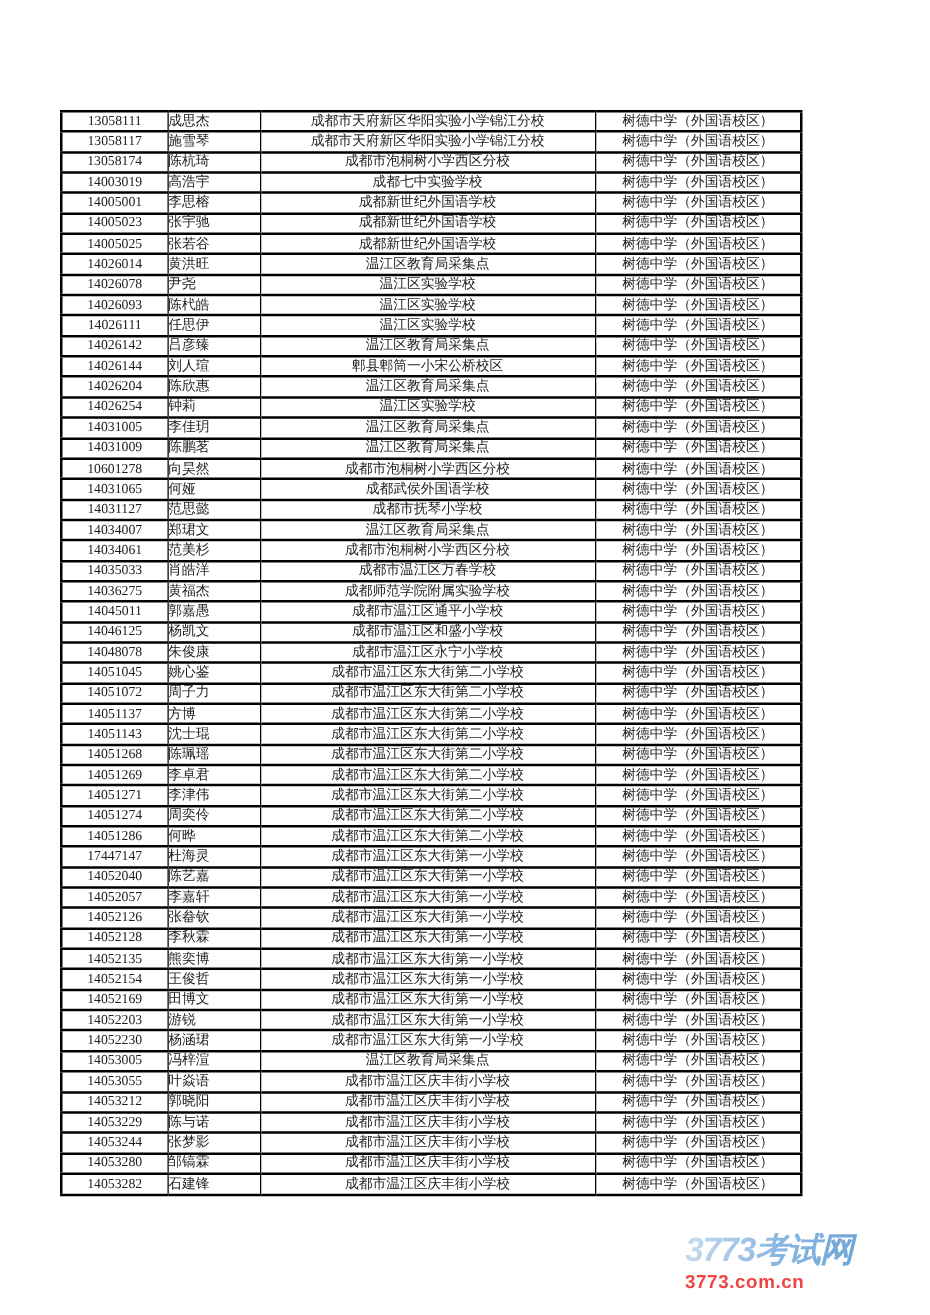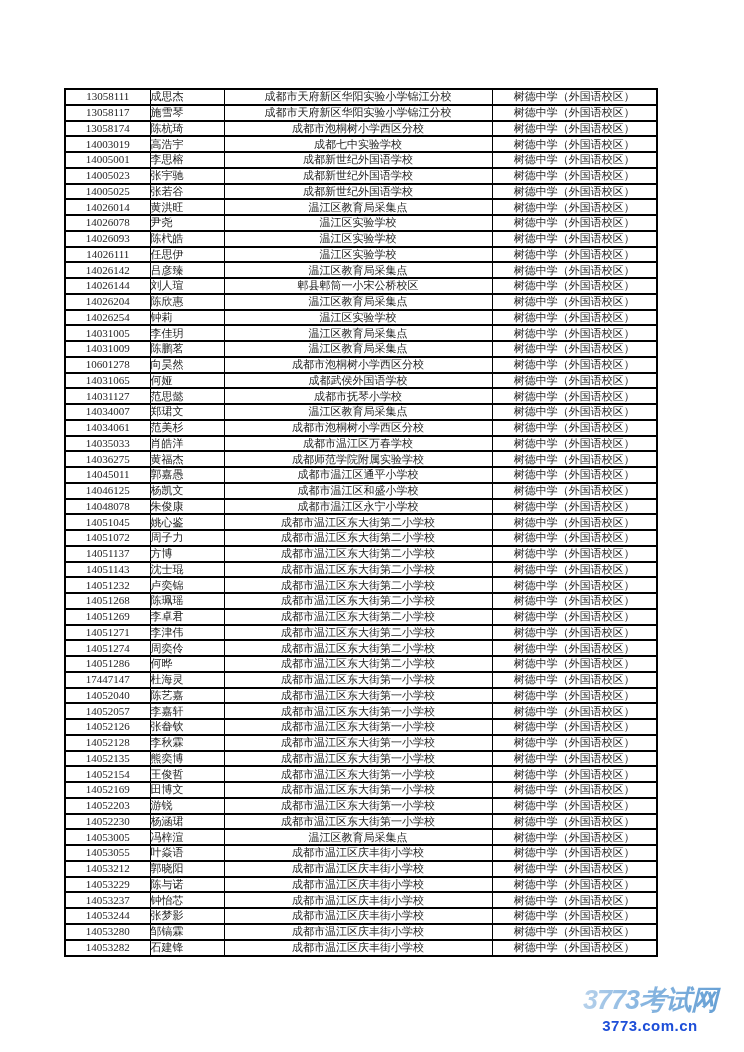--- a/index.html
+++ b/index.html
@@ -9,21 +9,21 @@
   }
   body {
     width: 744px;
     height: 1052px;
     position: relative;
     font-family: "Liberation Serif", "DejaVu Serif", serif;
     overflow: hidden;
   }
   .doc-table {
     position: absolute;
-    left: 64px;
+    left: 48px;
     top: 88px;
     width: 592px;
     height: 869px;
     border-collapse: collapse;
     table-layout: fixed;
     border: 2px solid #000;
   }
   .doc-table td {
     border: 1px solid #000;
     border-top-width: 2px;
@@ -36,24 +36,23 @@
     overflow: hidden;
     vertical-align: middle;
   }
   .c-id     { text-align: center; font-family: "Liberation Serif", "DejaVu Serif", serif; }
   .c-name   { text-align: left; }
   .c-school { text-align: center; padding-left: 3px; }
   .c-admit  { text-align: center; }
 
   .watermark {
     position: absolute;
-    left: 564px;
+    left: 548px;
     top: 986px;
     width: 172px;
-    text-align: center;
     font-family: "Liberation Sans", "DejaVu Sans", sans-serif;
     pointer-events: none;
   }
   .wm-title {
     font-size: 27px;
     font-weight: 700;
     font-style: italic;
     line-height: 1.1;
     letter-spacing: -1px;
     color: #79add9;
@@ -65,21 +64,21 @@
       background-clip: text;
       -webkit-text-fill-color: transparent;
       color: transparent;
     }
   }
   .wm-url {
     margin-top: 1px;
     font-size: 15px;
     font-weight: 700;
     letter-spacing: 0.5px;
-    color: #1d4ed8;
+    color: #ef4444;
   }
 </style>
 </head>
 <body>
 
 <table class="doc-table">
   <colgroup>
     <col style="width:85px">
     <col style="width:74px">
     <col style="width:268px">
@@ -266,26 +265,20 @@
         <td class="c-school">成都市温江区东大街第二小学校</td>
         <td class="c-admit">树德中学（外国语校区）</td>
       </tr>
       <tr>
         <td class="c-id">14051143</td>
         <td class="c-name">沈士琨</td>
         <td class="c-school">成都市温江区东大街第二小学校</td>
         <td class="c-admit">树德中学（外国语校区）</td>
       </tr>
       <tr>
-        <td class="c-id">14051232</td>
-        <td class="c-name">卢奕锦</td>
-        <td class="c-school">成都市温江区东大街第二小学校</td>
-        <td class="c-admit">树德中学（外国语校区）</td>
-      </tr>
-      <tr>
         <td class="c-id">14051268</td>
         <td class="c-name">陈珮瑶</td>
         <td class="c-school">成都市温江区东大街第二小学校</td>
         <td class="c-admit">树德中学（外国语校区）</td>
       </tr>
       <tr>
         <td class="c-id">14051269</td>
         <td class="c-name">李卓君</td>
         <td class="c-school">成都市温江区东大街第二小学校</td>
         <td class="c-admit">树德中学（外国语校区）</td>
@@ -382,26 +375,20 @@
       </tr>
       <tr>
         <td class="c-id">14053212</td>
         <td class="c-name">郭晓阳</td>
         <td class="c-school">成都市温江区庆丰街小学校</td>
         <td class="c-admit">树德中学（外国语校区）</td>
       </tr>
       <tr>
         <td class="c-id">14053229</td>
         <td class="c-name">陈与诺</td>
-        <td class="c-school">成都市温江区庆丰街小学校</td>
-        <td class="c-admit">树德中学（外国语校区）</td>
-      </tr>
-      <tr>
-        <td class="c-id">14053237</td>
-        <td class="c-name">钟怡芯</td>
         <td class="c-school">成都市温江区庆丰街小学校</td>
         <td class="c-admit">树德中学（外国语校区）</td>
       </tr>
       <tr>
         <td class="c-id">14053244</td>
         <td class="c-name">张梦影</td>
         <td class="c-school">成都市温江区庆丰街小学校</td>
         <td class="c-admit">树德中学（外国语校区）</td>
       </tr>
       <tr>

